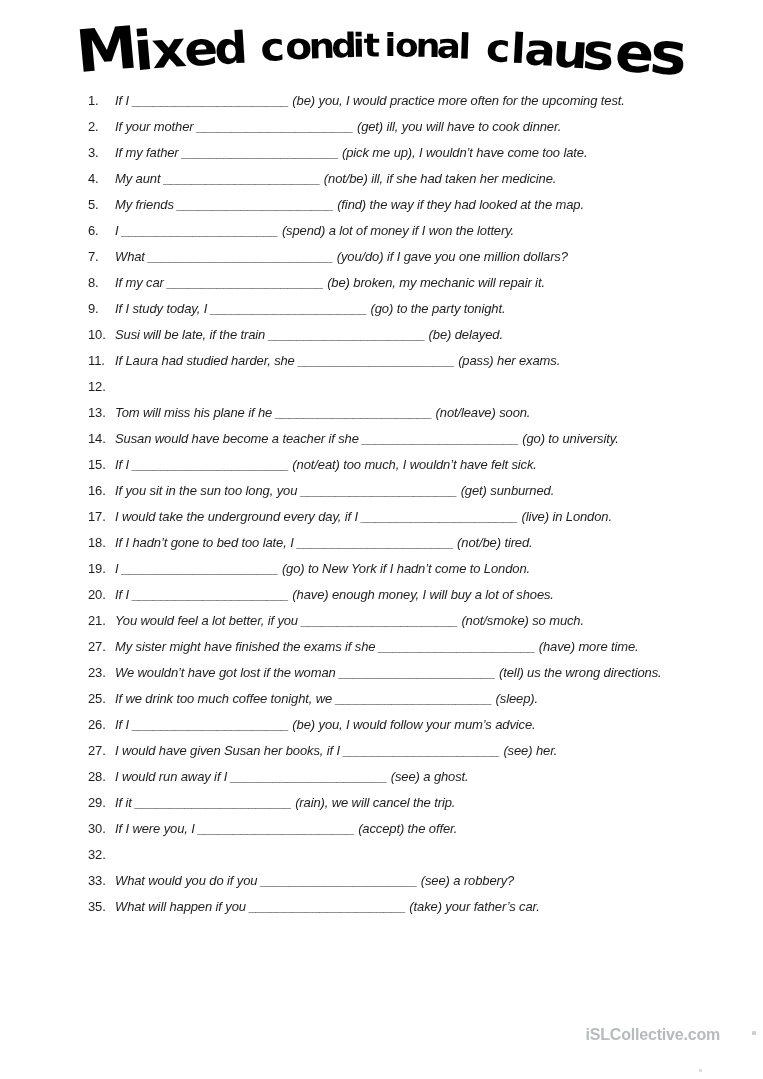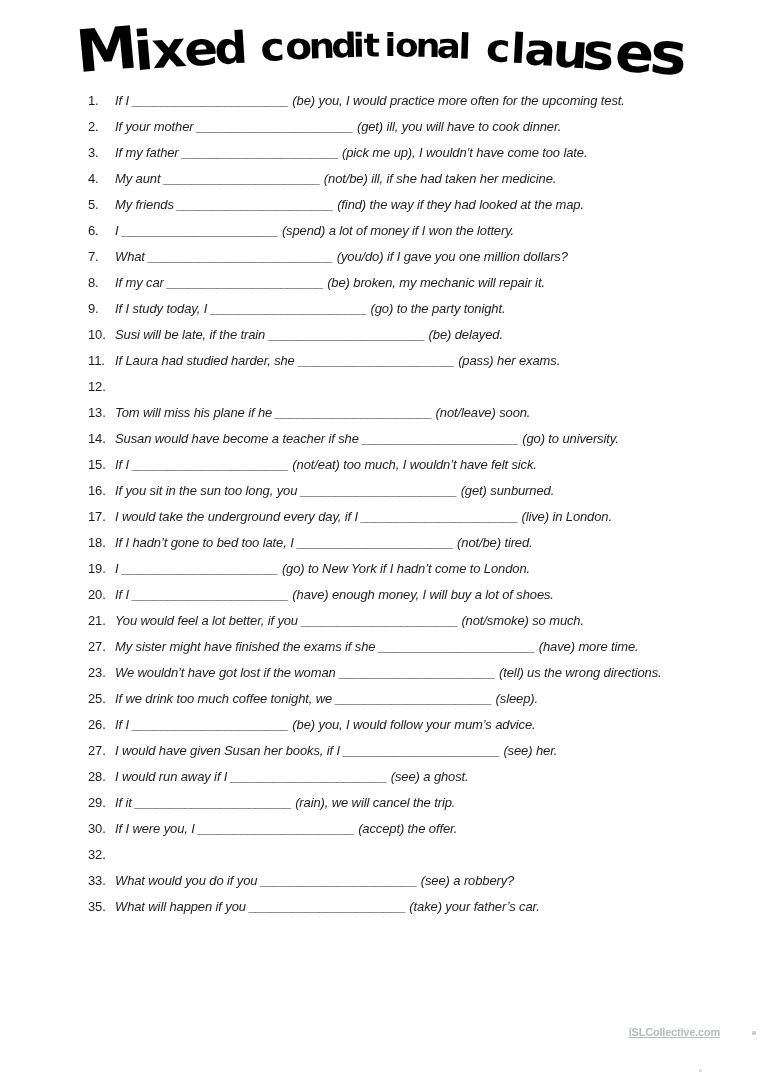--- a/index.html
+++ b/index.html
@@ -24,24 +24,23 @@
     height:26px;
     font-size:13px;
     letter-spacing:-0.12px;
     color:#1e1e1e;
     white-space:nowrap;
   }
   .num{width:27px;flex:none;}
   .txt{flex:none;font-style:italic;}
   .watermark{
     position:absolute;top:1026px;right:43px;
-    font-size:11px;font-weight:bold;
+    font-size:16px;font-weight:bold;
     letter-spacing:-0.2px;
     color:#b7bbbb;
-    text-decoration:underline;
   }
   .corner-dot{
     position:absolute;left:752px;top:1031px;
     width:4px;height:4px;background:#cfcfcf;border-radius:1px;
   }
   .speck{
     position:absolute;left:699px;top:1069px;
     width:3px;height:3px;background:#dadada;border-radius:1px;
   }
 </style>

